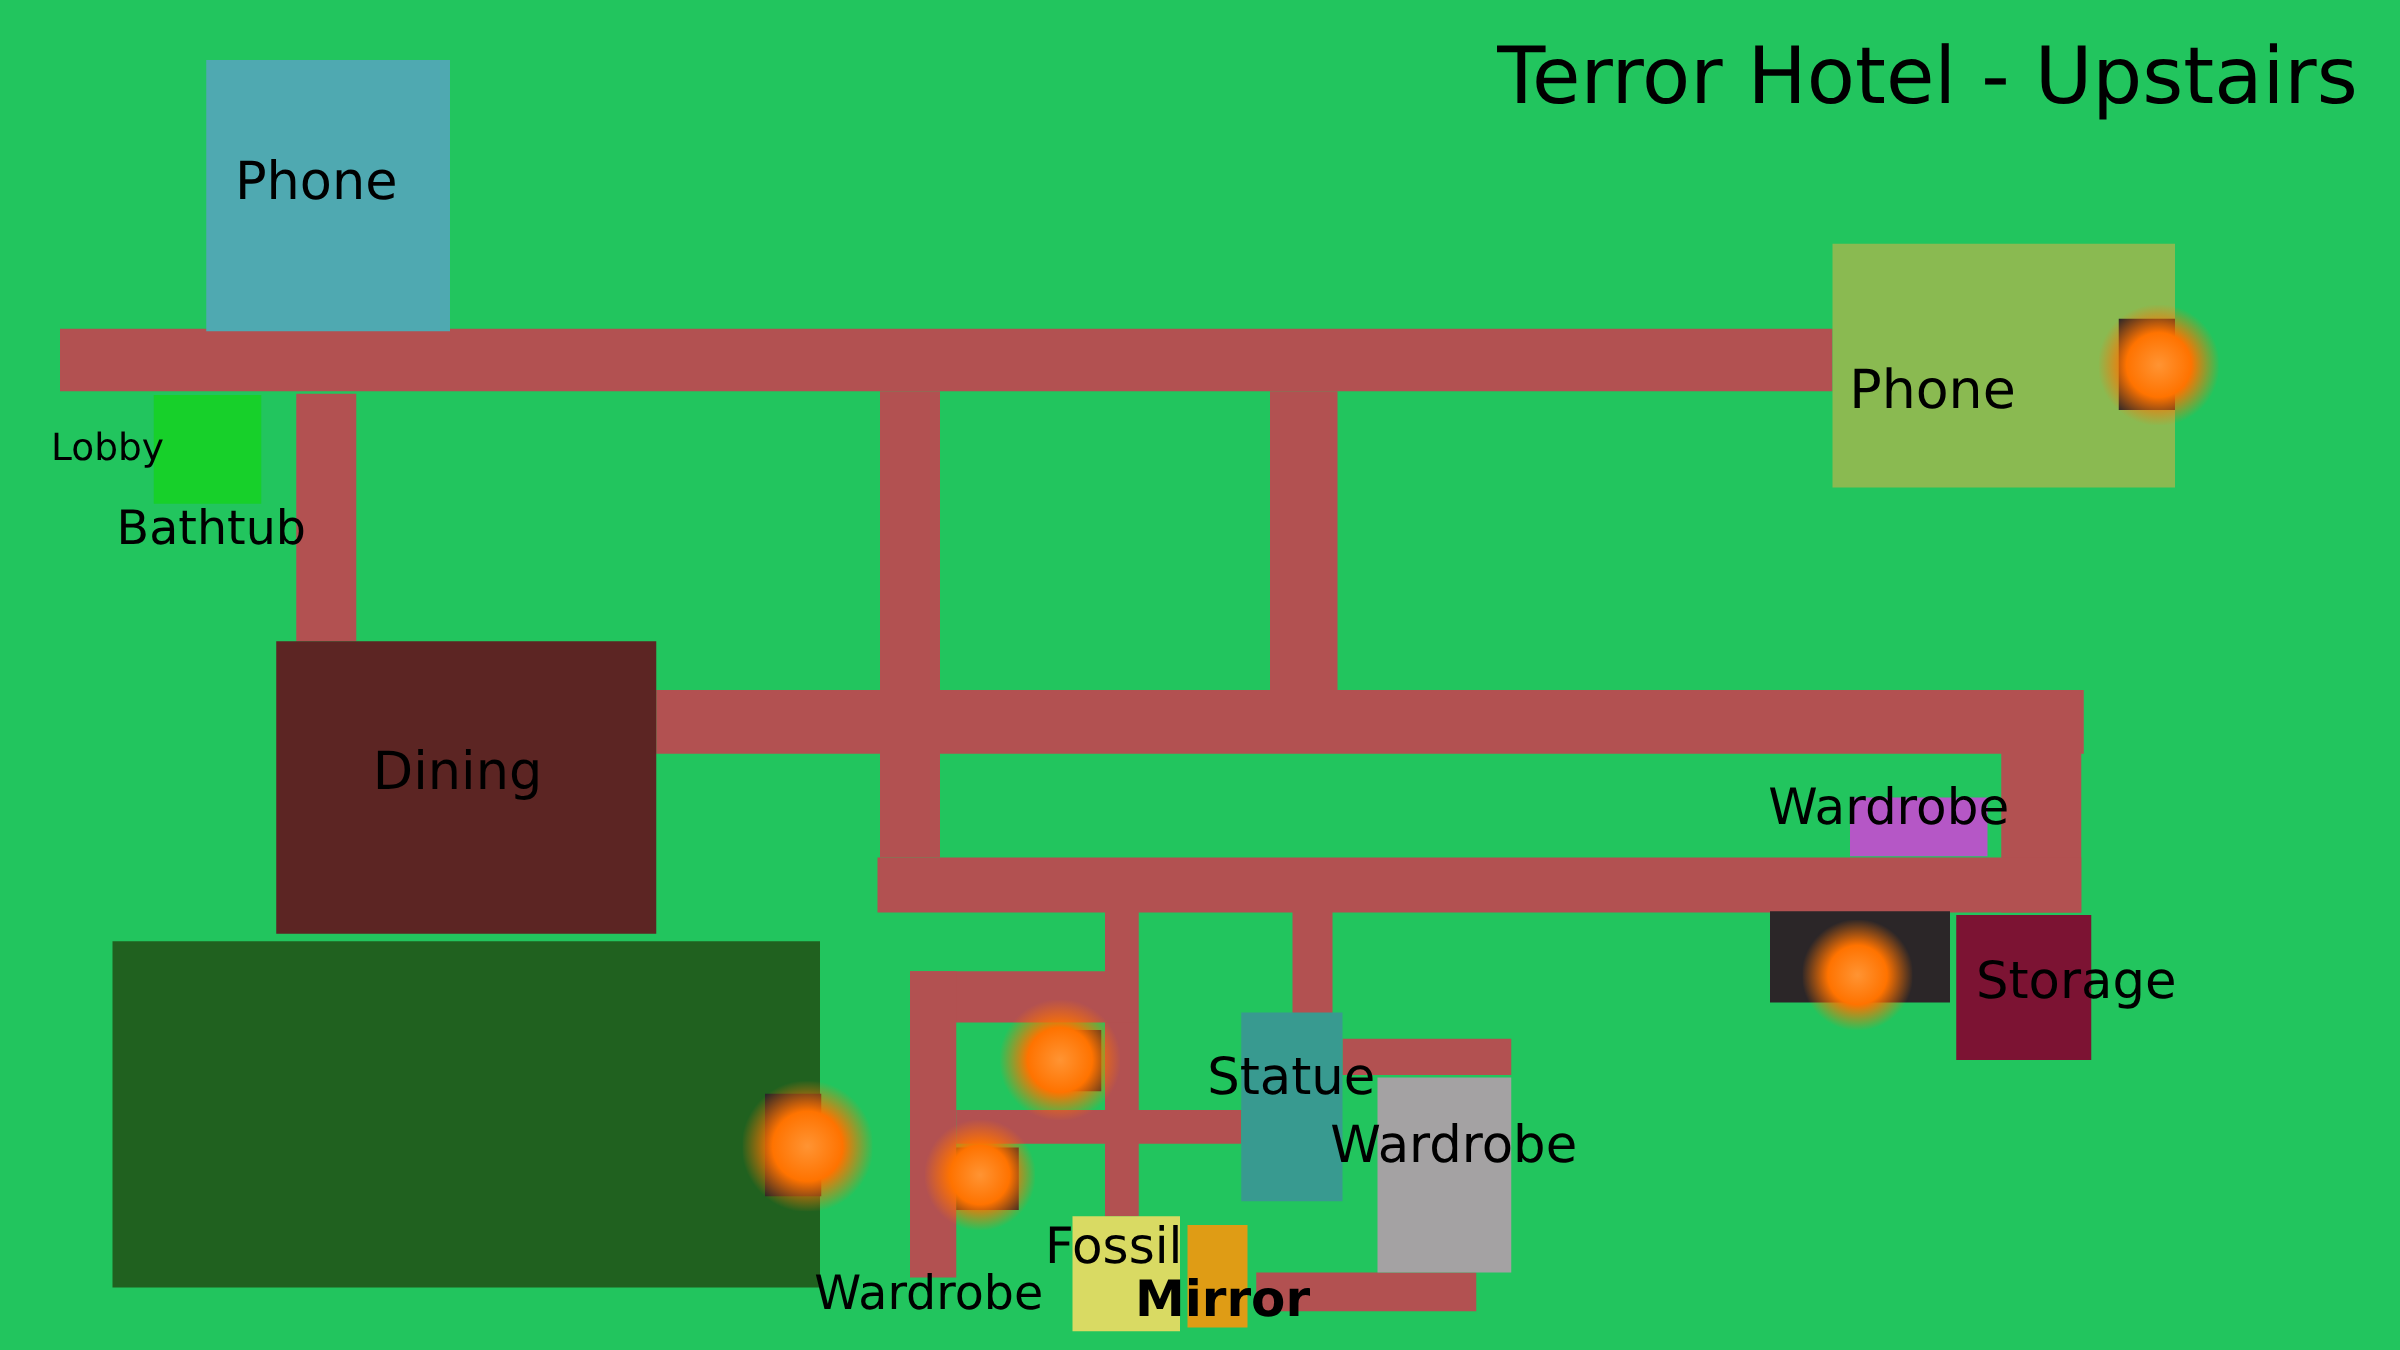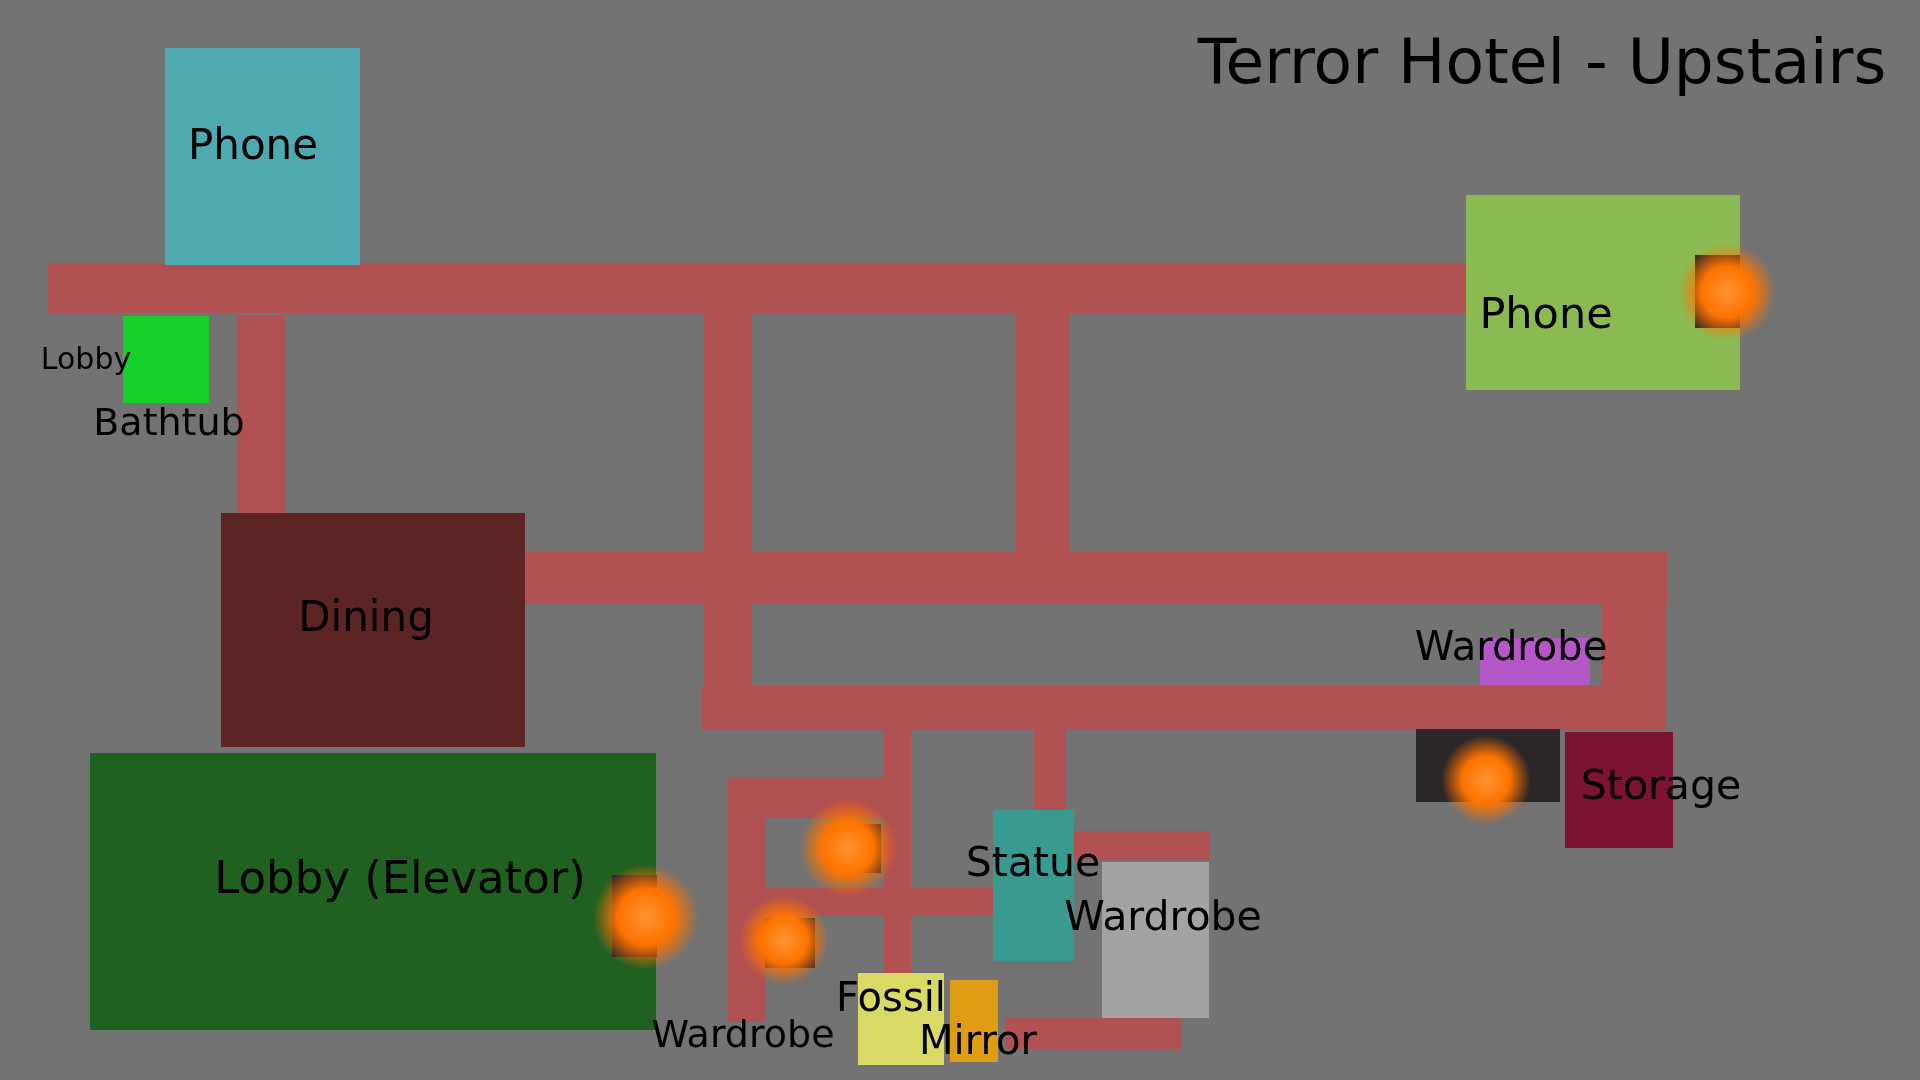--- a/index.html
+++ b/index.html
@@ -4,21 +4,21 @@
 <style>
   html, body {
     margin: 0;
     padding: 0;
     background: #ffffff;
   }
   #map {
     position: relative;
     width: 1920px;
     height: 1080px;
-    background: #737373;
+    background: #22c55e;
     overflow: hidden;
     font-family: "DejaVu Sans", sans-serif;
   }
   .corridor { position: absolute; }
   .room { position: absolute; }
   .dark-square { position: absolute; }
   .glow { position: absolute; transform: translate(-50%, -50%); pointer-events: none; }
   .map-label {
     position: absolute;
     transform: translate(-50%, -50%);
@@ -52,35 +52,34 @@
     <div class="corridor" style="left: 728px; top: 777px; width: 37px; height: 245px; background: rgb(178, 81, 81);"></div>
     <div class="corridor" style="left: 765px; top: 888px; width: 228px; height: 27px; background: rgb(178, 81, 81);"></div>
     <div class="corridor" style="left: 1074px; top: 831px; width: 135px; height: 29px; background: rgb(178, 81, 81);"></div>
     <div class="corridor" style="left: 1005px; top: 1018px; width: 176px; height: 31px; background: rgb(178, 81, 81);"></div>
     <div class="room" style="left: 165px; top: 48px; width: 195px; height: 217px; background: rgb(79, 169, 177);"></div>
     <div class="map-label" style="left: 253px; top: 145px; font-size: 42px;">Phone</div>
     <div class="room" style="left: 123px; top: 316px; width: 86px; height: 87px; background: rgb(23, 208, 42);"></div>
     <div class="room" style="left: 221px; top: 513px; width: 304px; height: 234px; background: rgb(92, 37, 35);"></div>
     <div class="map-label" style="left: 366px; top: 617px; font-size: 42px;">Dining</div>
     <div class="room" style="left: 90px; top: 753px; width: 566px; height: 277px; background: rgb(32, 97, 31);"></div>
-    <div class="map-label" style="left: 400px; top: 877px; font-size: 45px;">Lobby (Elevator)</div>
     <div class="room" style="left: 1466px; top: 195px; width: 274px; height: 195px; background: rgb(138, 186, 81);"></div>
     <div class="map-label" style="left: 1546px; top: 313px; font-size: 43px;">Phone</div>
     <div class="room" style="left: 1480px; top: 638px; width: 110px; height: 47px; background: rgb(181, 87, 198);"></div>
     <div class="map-label" style="left: 1511px; top: 646px; font-size: 40px;">Wardrobe</div>
     <div class="room" style="left: 1565px; top: 732px; width: 108px; height: 116px; background: rgb(124, 19, 51);"></div>
     <div class="map-label" style="left: 1661px; top: 785px; font-size: 41px;">Storage</div>
     <div class="room" style="left: 993px; top: 810px; width: 81px; height: 151px; background: rgb(56, 154, 144);"></div>
     <div class="map-label" style="left: 1033px; top: 862px; font-size: 41px;">Statue</div>
     <div class="room" style="left: 1102px; top: 862px; width: 107px; height: 156px; background: rgb(164, 162, 163);"></div>
     <div class="map-label" style="left: 1163px; top: 916px; font-size: 41px;">Wardrobe</div>
     <div class="room" style="left: 858px; top: 973px; width: 86px; height: 92px; background: rgb(217, 218, 99);"></div>
     <div class="map-label" style="left: 891px; top: 997px; font-size: 40px;">Fossil</div>
     <div class="room" style="left: 950px; top: 980px; width: 48px; height: 82px; background: rgb(223, 156, 21);"></div>
-    <div class="map-label" style="left: 978px; top: 1040px; font-size: 40px;">Mirror</div>
+    <div class="map-label" style="left: 978px; top: 1040px; font-size: 40px; font-weight: bold;">Mirror</div>
     <div class="dark-square" style="left: 1695px; top: 255px; width: 45px; height: 73px; background: rgb(43, 38, 40);"></div>
     <div class="glow" style="left: 1727px; top: 292px; width: 96px; height: 96px; background: radial-gradient(circle, rgb(255, 148, 51) 0%, rgb(255, 115, 0) 38%, rgba(255, 115, 0, 0) 72%);"></div>
     <div class="dark-square" style="left: 1416px; top: 729px; width: 144px; height: 73px; background: rgb(43, 38, 40);"></div>
     <div class="glow" style="left: 1486px; top: 780px; width: 88px; height: 88px; background: radial-gradient(circle, rgb(255, 148, 51) 0%, rgb(255, 115, 0) 38%, rgba(255, 115, 0, 0) 72%);"></div>
     <div class="dark-square" style="left: 612px; top: 875px; width: 45px; height: 82px; background: rgb(43, 38, 40);"></div>
     <div class="glow" style="left: 646px; top: 917px; width: 104px; height: 104px; background: radial-gradient(circle, rgb(255, 148, 51) 0%, rgb(255, 115, 0) 38%, rgba(255, 115, 0, 0) 72%);"></div>
     <div class="dark-square" style="left: 839px; top: 824px; width: 42px; height: 49px; background: rgb(43, 38, 40);"></div>
     <div class="glow" style="left: 848px; top: 848px; width: 96px; height: 96px; background: radial-gradient(circle, rgb(255, 148, 51) 0%, rgb(255, 115, 0) 38%, rgba(255, 115, 0, 0) 72%);"></div>
     <div class="dark-square" style="left: 765px; top: 918px; width: 50px; height: 50px; background: rgb(43, 38, 40);"></div>
     <div class="glow" style="left: 784px; top: 940px; width: 88px; height: 88px; background: radial-gradient(circle, rgb(255, 148, 51) 0%, rgb(255, 115, 0) 38%, rgba(255, 115, 0, 0) 72%);"></div>

